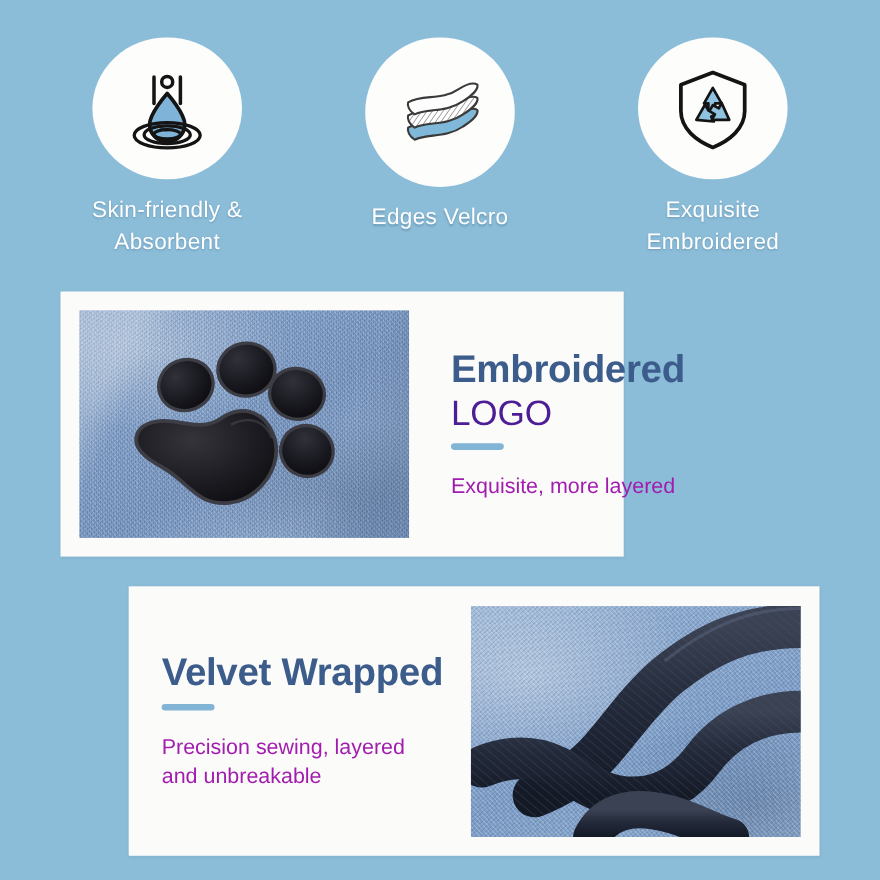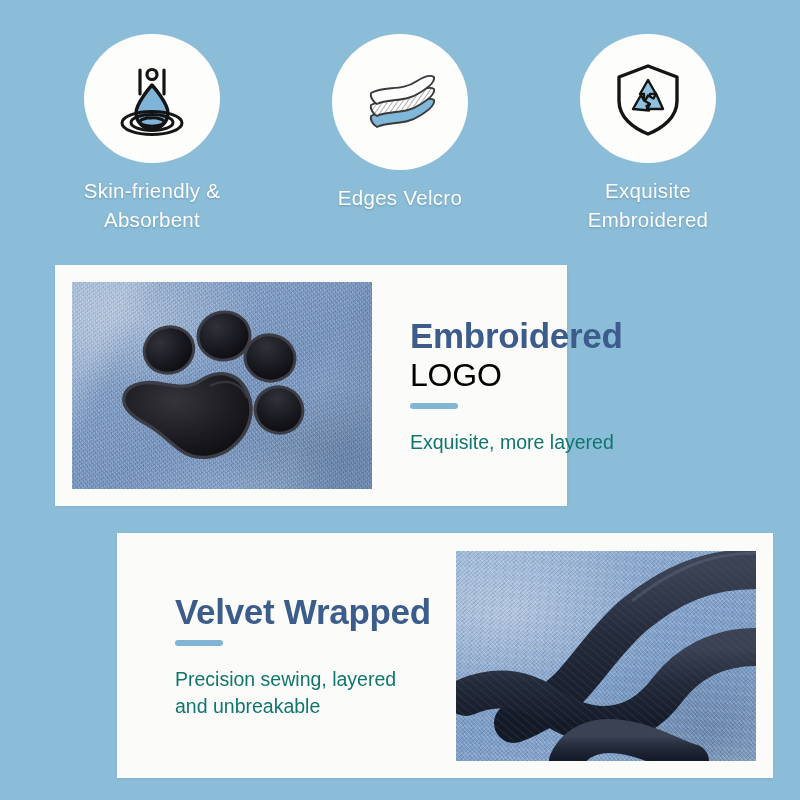--- a/index.html
+++ b/index.html
@@ -67,21 +67,20 @@
     left: 55px;
     top: 265px;
     width: 512px;
     height: 241px;
   }
   #card-velvet {
     left: 117px;
     top: 533px;
     width: 628px;
     height: 245px;
-    padding-left: 28px;
   }
 
   .card-photo {
     flex: 0 0 auto;
     position: relative;
     overflow: hidden;
   }
   #card-embroidered .card-photo {
     width: 300px;
     height: 207px;
@@ -104,36 +103,36 @@
     padding: 0 18px 0 30px;
   }
   .heading-primary {
     color: #3c5c8c;
     font-size: 35px;
     font-weight: bold;
     line-height: 1.12;
     letter-spacing: -0.3px;
   }
   .heading-secondary {
-    color: #000000;
+    color: #4c1d95;
     font-size: 32px;
     font-weight: normal;
     line-height: 1.15;
     letter-spacing: -0.2px;
     margin-top: 2px;
   }
   .accent-bar {
     width: 48px;
     height: 6px;
     border-radius: 4px;
     background: #82b4d6;
     margin-top: 9px;
   }
   .card-body {
-    color: #0f766e;
+    color: #a21caf;
     font-size: 19.5px;
     line-height: 1.38;
     margin-top: 20px;
     white-space: pre-line;
   }
 
   
   .towel-base {
     position: absolute;
     inset: 0;

